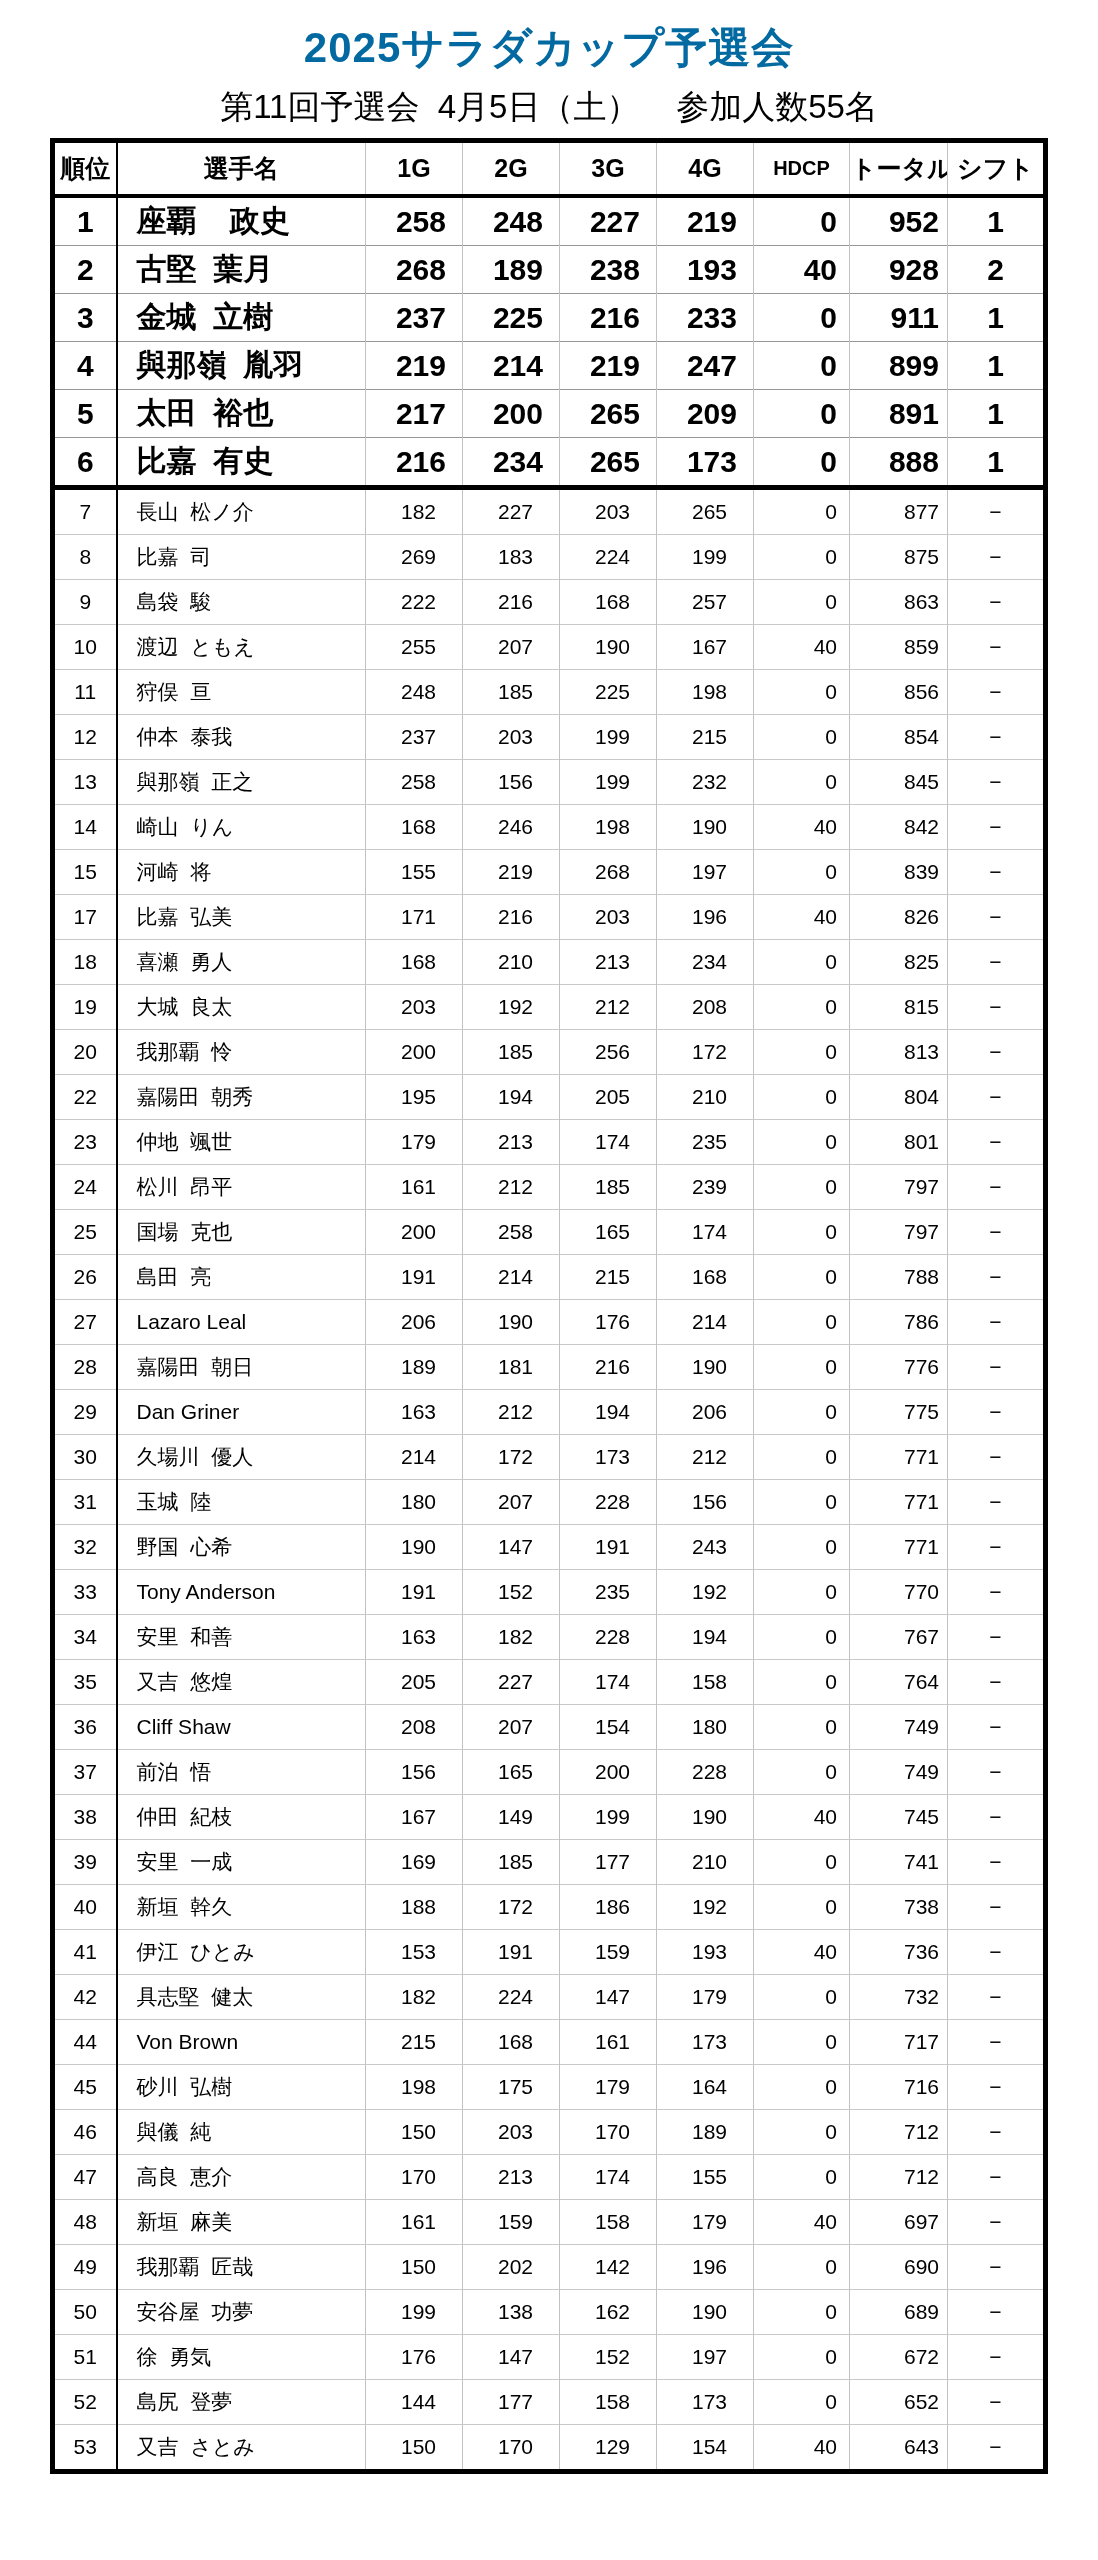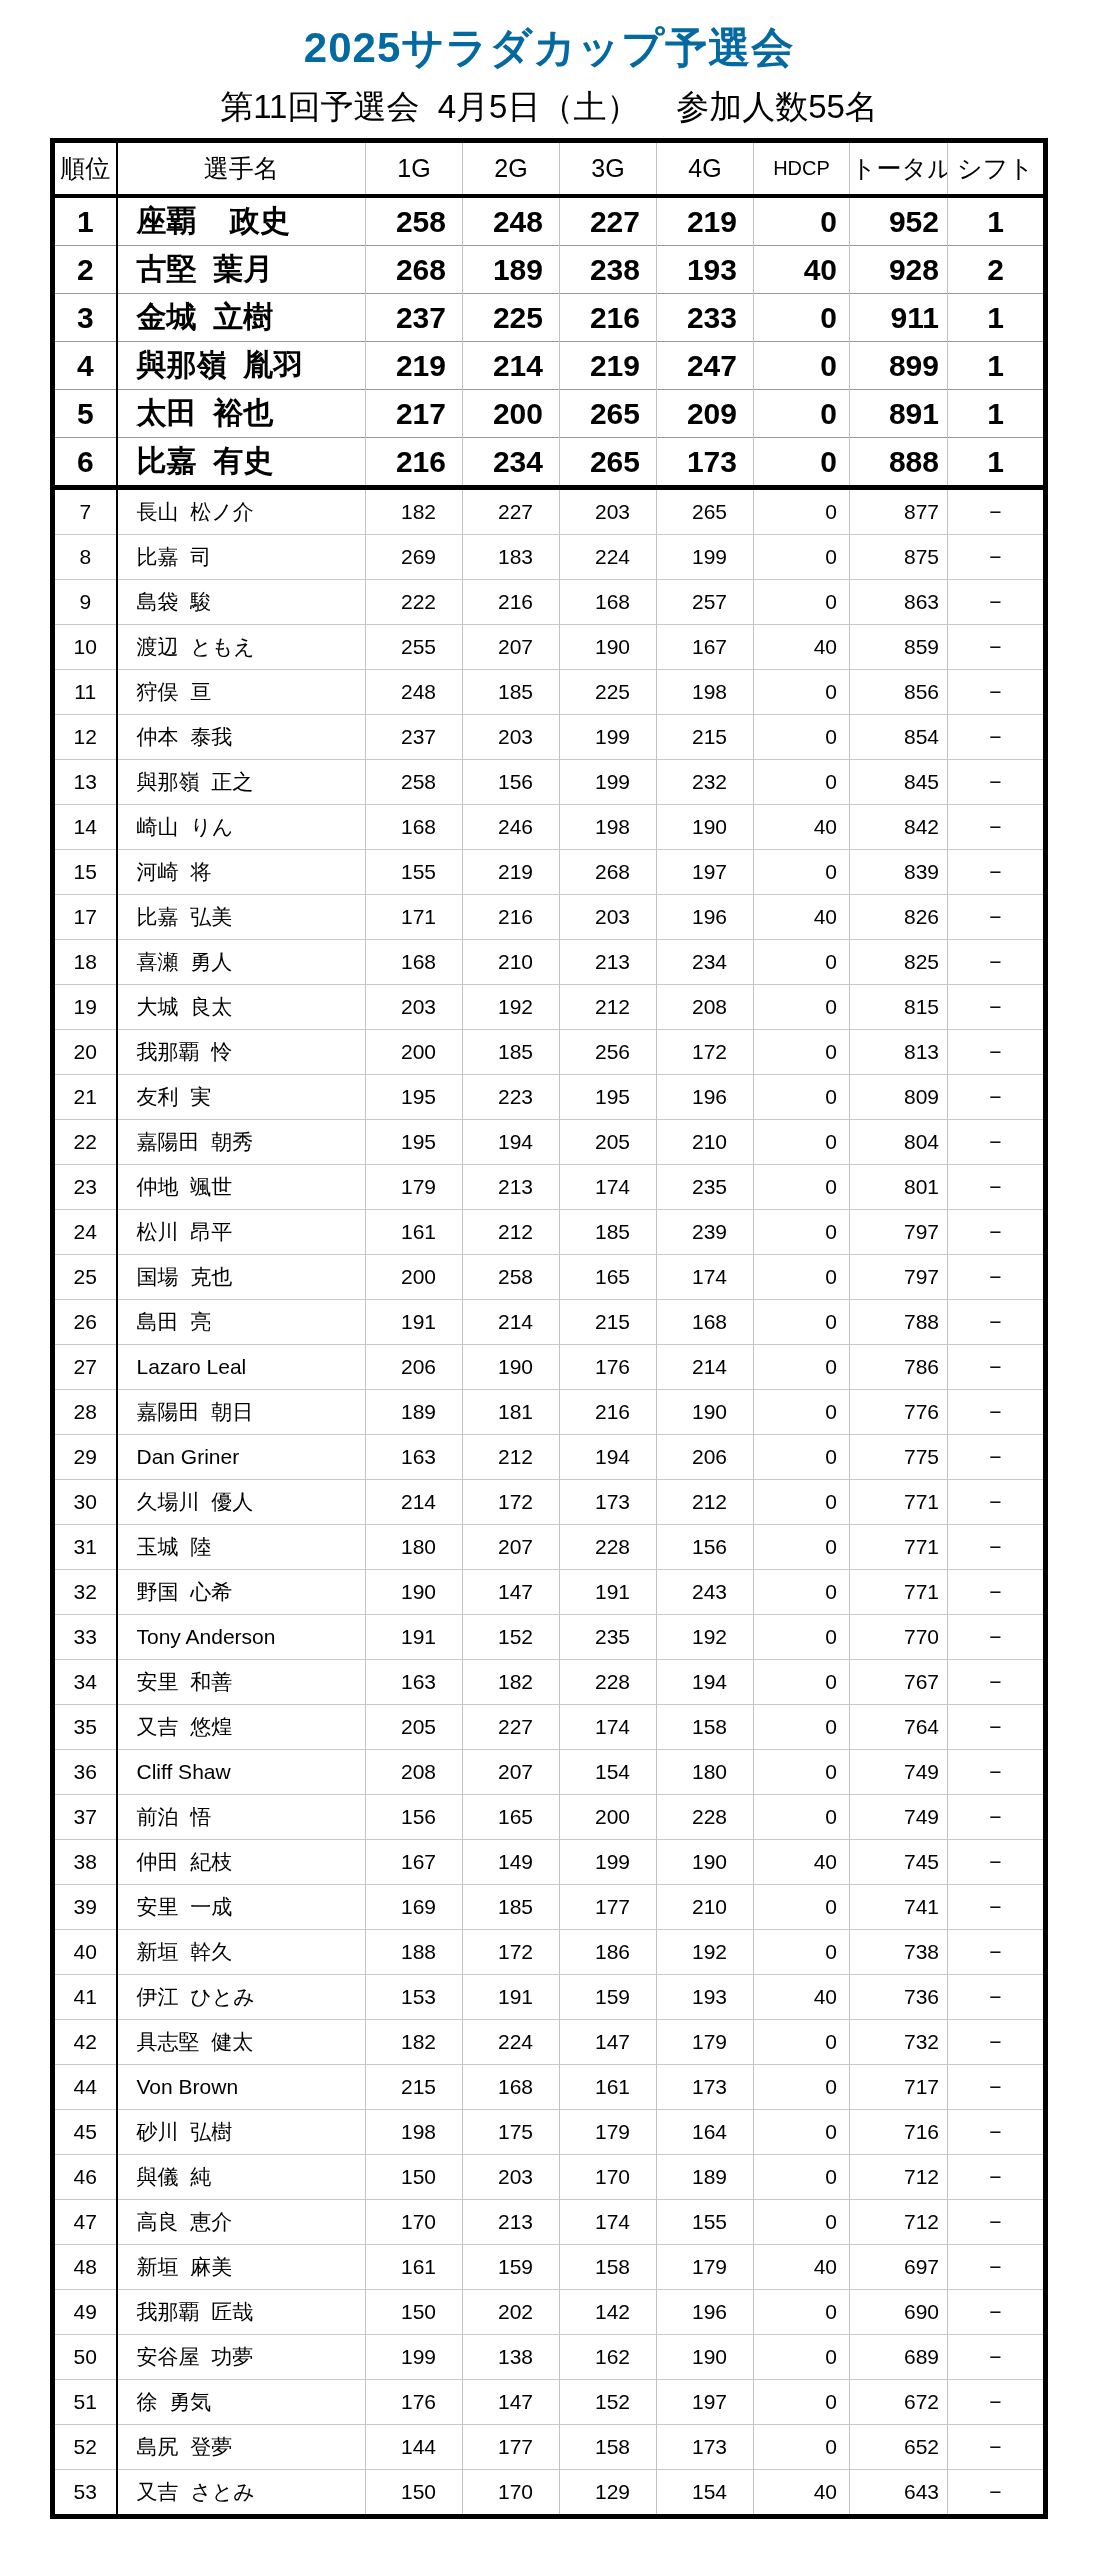--- a/index.html
+++ b/index.html
@@ -45,21 +45,21 @@
   th, td {
     overflow:hidden;
     white-space:pre;
     vertical-align:middle;
     border-left:1px solid #c2c2c2;
   }
   th:first-child, td:first-child { border-left:none; }
 
   thead th {
     height:49px;
-    font-weight:normal;
+    font-weight:bold;
     font-size:25px;
     text-align:center;
     border-bottom:4px solid #000;
   }
   thead th.hdcp { font-size:20px; letter-spacing:0px; }
 
   th.rank, td.rank { border-right:2px solid #000; text-align:center; }
 
   tbody td { border-top:1px solid #c9c9c9; }
   tbody tr.top td { border-top:1px solid #979797; }
@@ -320,31 +320,20 @@
           <td class="name">我那覇  怜</td>
           <td class="score">200</td>
           <td class="score">185</td>
           <td class="score">256</td>
           <td class="score">172</td>
           <td class="hdcp">0</td>
           <td class="total">813</td>
           <td class="shift">−</td>
         </tr>
         <tr class="normal">
-          <td class="rank">21</td>
-          <td class="name">友利  実</td>
-          <td class="score">195</td>
-          <td class="score">223</td>
-          <td class="score">195</td>
-          <td class="score">196</td>
-          <td class="hdcp">0</td>
-          <td class="total">809</td>
-          <td class="shift">−</td>
-        </tr>
-        <tr class="normal">
           <td class="rank">22</td>
           <td class="name">嘉陽田  朝秀</td>
           <td class="score">195</td>
           <td class="score">194</td>
           <td class="score">205</td>
           <td class="score">210</td>
           <td class="hdcp">0</td>
           <td class="total">804</td>
           <td class="shift">−</td>
         </tr>

